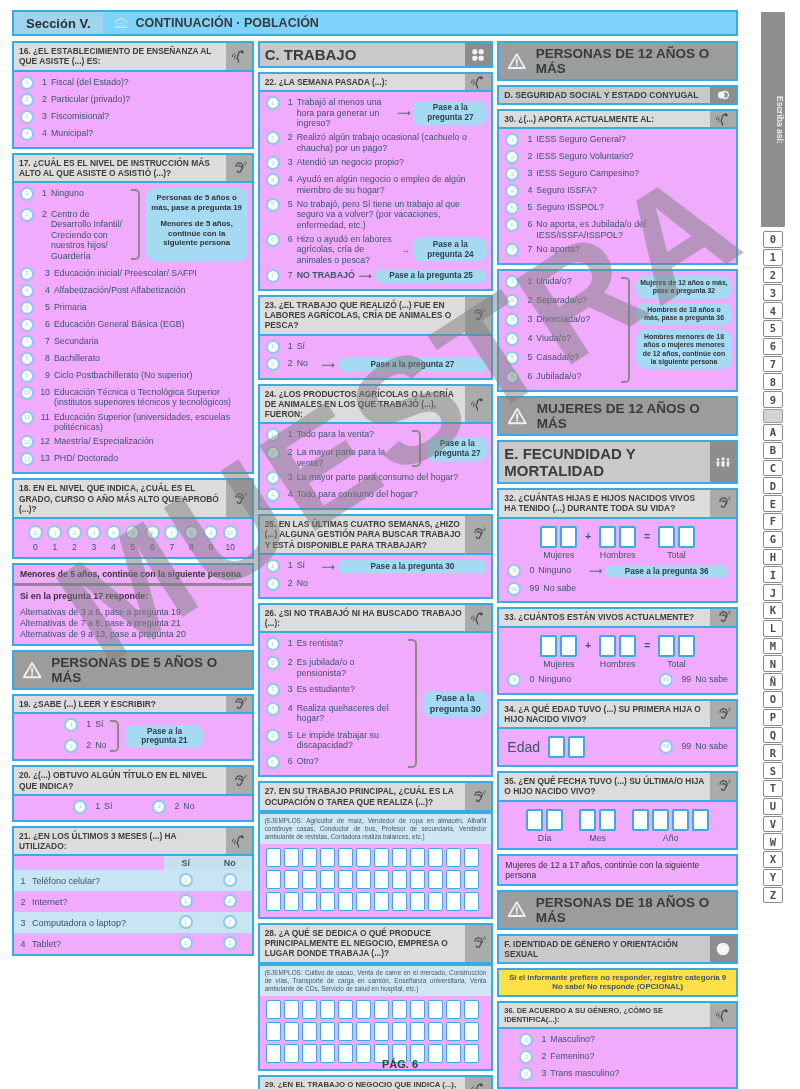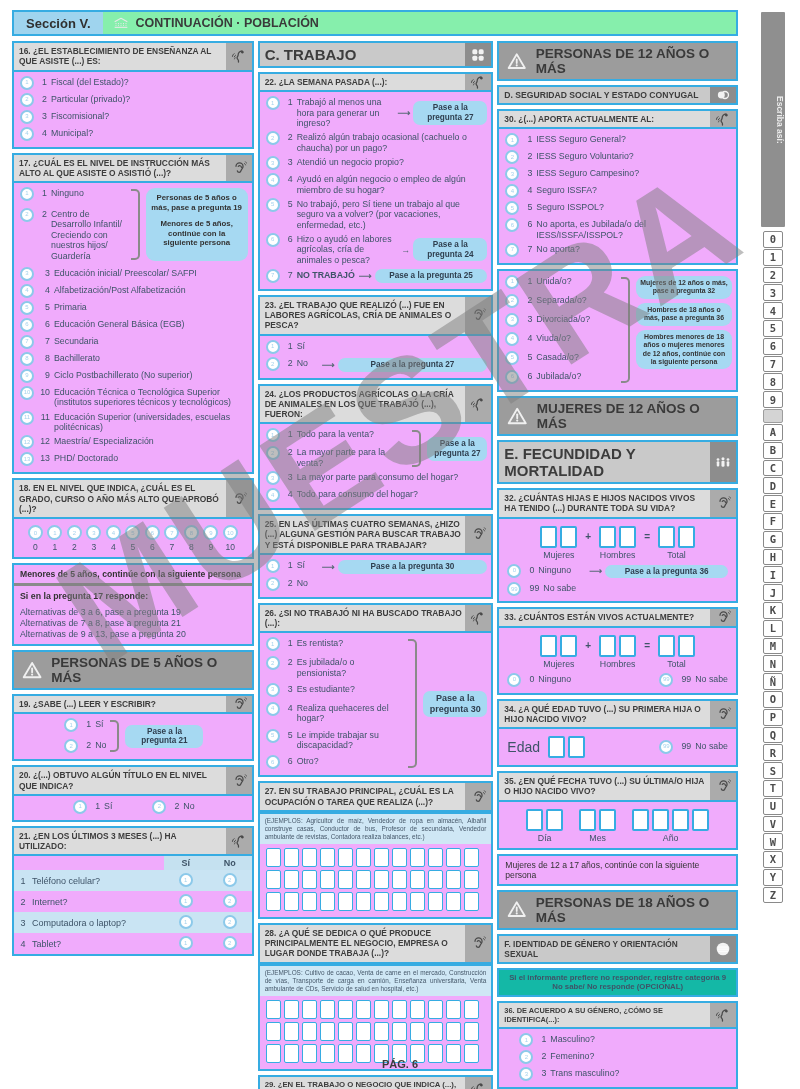--- a/index.html
+++ b/index.html
@@ -1,19 +1,19 @@
 <!DOCTYPE html>
 <html><head>
 <meta charset="utf-8">
 <style>
   html,body{margin:0;padding:0}
   body{width:800px;height:1089px;position:relative;background:#fff;font-family:"Liberation Sans",sans-serif;overflow:hidden}
   .page{position:absolute;left:12px;top:10px;width:726px}
   
-  .hband{display:flex;align-items:stretch;border:2px solid #36ace2;background:#86efac;height:26px;box-sizing:border-box}
+  .hband{display:flex;align-items:stretch;border:2px solid #36ace2;background:#7dd3fc;height:26px;box-sizing:border-box}
   .hchip{background:#9fd4ee;color:#2f2f2f;font-weight:bold;font-size:13px;display:flex;align-items:center;padding:0 12px}
   .htitle{display:flex;align-items:center;gap:7px;color:#3a3a3a;font-weight:bold;font-size:12.5px;padding-left:10px}
   .htitle .icn{color:#e8e8e8}
   
   .cols{display:flex;gap:4px;margin-top:5px;align-items:flex-start}
   .col{display:flex;flex-direction:column;gap:4px;box-sizing:border-box}
   .c-left{width:243px}.c-mid{width:237px}.c-right{width:242px}
   .panel{border:2px solid #36ace2;background:#f0abfc;box-sizing:border-box}
   .qhead{display:flex;align-items:stretch;background:#dcdcdc;border-bottom:2px solid #36ace2}
   .qhead .qtxt{flex:1;font-weight:bold;font-size:8.4px;line-height:1.22;color:#3d3d3d;padding:3px 3px 3px 5px}
@@ -1244,21 +1244,21 @@
 
     <div class="panel subhead">
       <div class="qtxt" style="font-size:8.3px">F. IDENTIDAD DE GÉNERO Y ORIENTACIÓN SEXUAL</div>
       <div class="iconbox dark">
             <svg class="icn" viewBox="0 0 24 24">
               <use href="#sym-gender"></use>
             </svg>
           </div>
     </div>
 
-    <div class="panel" style="background:#14b8a6">
+    <div class="panel" style="background:#fde047">
       <div style="font-size:7.8px;font-weight:bold;color:#3e5468;text-align:center;padding:3px 6px;line-height:1.25">Si el informante prefiere no responder, registre categoría 9 No sabe/ No responde (OPCIONAL)</div>
     </div>
 
     <div class="panel">
       <div class="qhead small">
             <div class="qtxt">36. DE ACUERDO A SU GÉNERO, ¿CÓMO SE IDENTIFICA(...):</div>
         <div class="iconbox">
               <svg class="icn" viewBox="0 0 24 24">
                 <use href="#sym-speak"></use>
               </svg>

